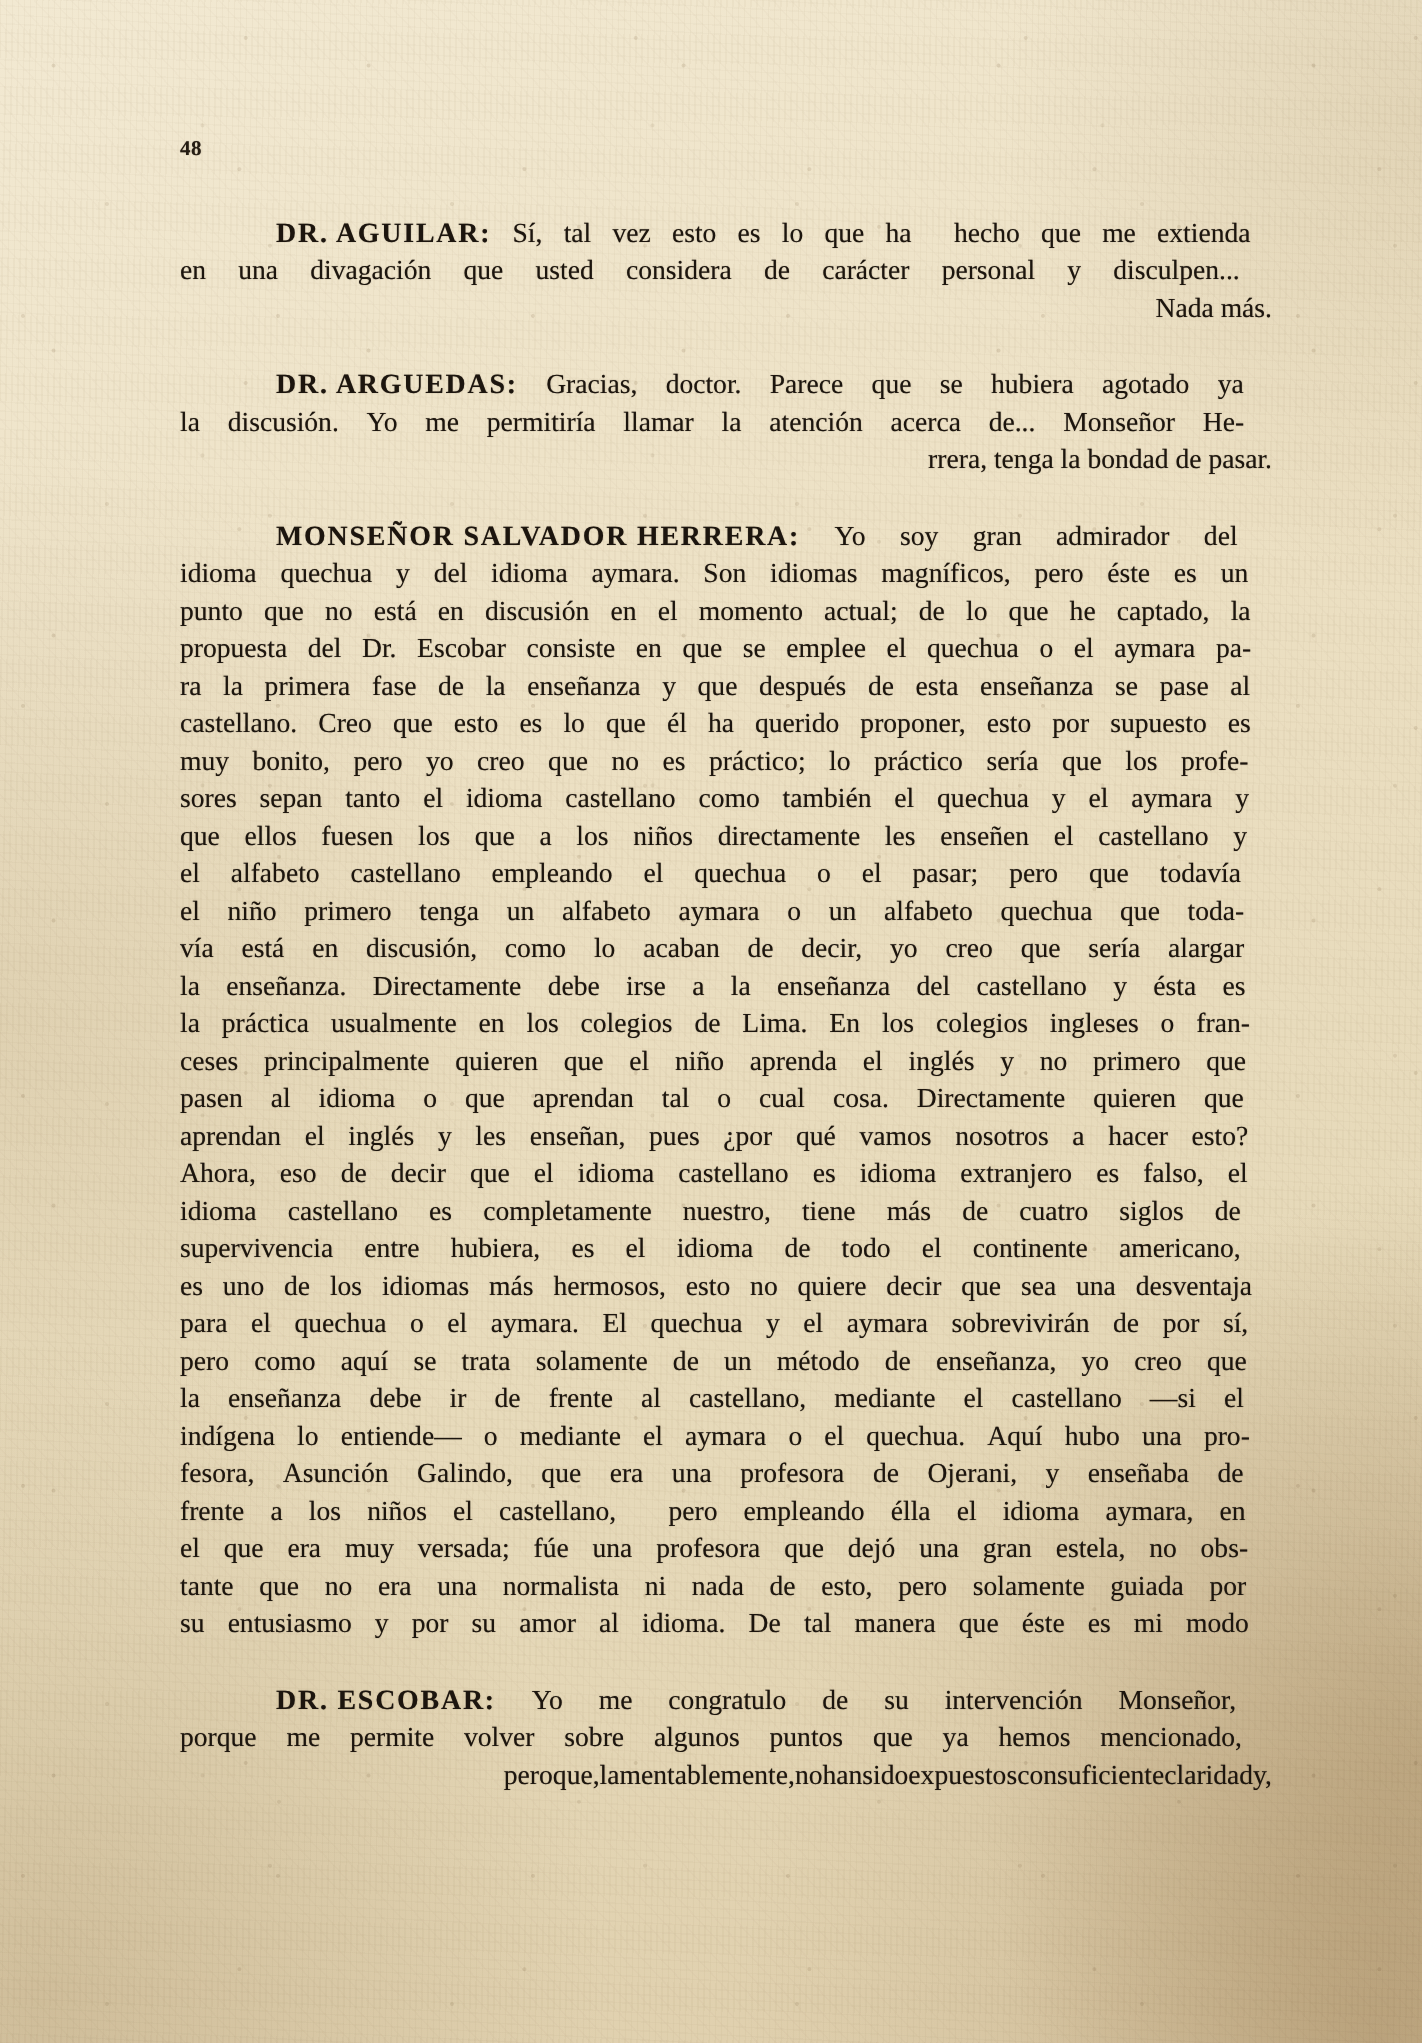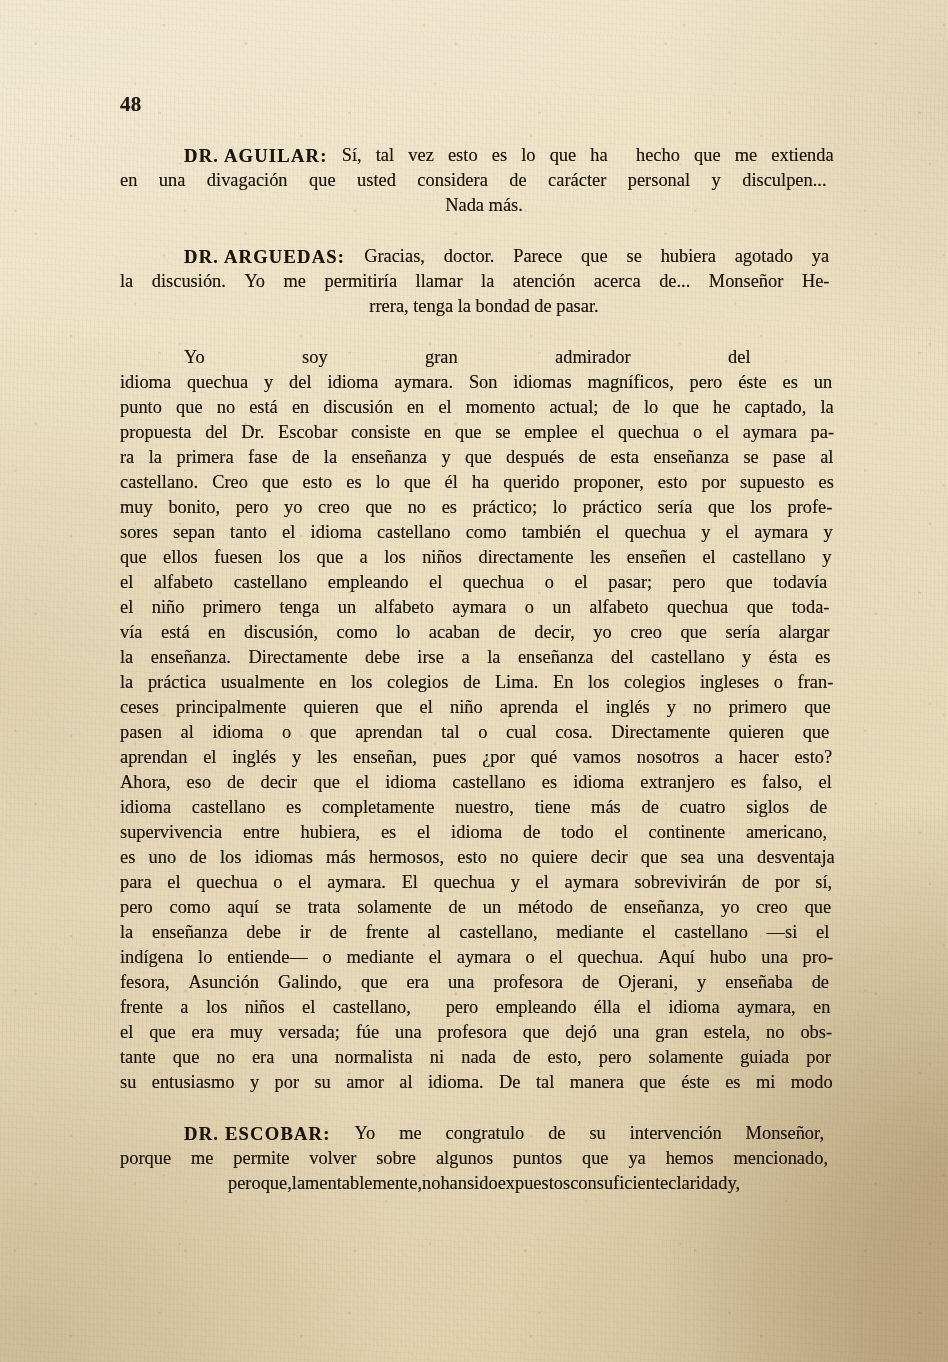--- a/index.html
+++ b/index.html
@@ -59,21 +59,21 @@
       radial-gradient(circle at 45% 38%, rgba(120,96,62,0.35) 0 1px, transparent 1.6px),
       radial-gradient(circle at 93% 72%, rgba(120,96,62,0.4) 0 1px, transparent 1.6px);
     background-size: 210px 190px, 260px 230px, 190px 240px, 230px 200px, 170px 260px, 250px 180px, 300px 220px, 200px 210px;
   }
 
   
   .folio {
     position: absolute;
     left: 120px;
     top: 92px;
-    font-size: 21px;
+    font-size: 14px;
     font-weight: 700;
     letter-spacing: 0.3px;
     color: #241c12;
   }
 
   .textblock {
     position: absolute;
     left: 120px;
     top: 143px;
     width: 728px;
@@ -94,21 +94,21 @@
     color: #1c150e;
   }
   
   .line.just {
     justify-content: space-between;
   }
   .line.just::after {
     content: "";
   }
   .line.last {
-    justify-content: center;
+    justify-content: flex-end;
   }
   .line.indent {
     padding-left: 64px;
   }
   .line .w {
     display: inline-block;
   }
 
   .speaker {
     font-weight: 700;
@@ -136,21 +136,21 @@
         <div class="line just indent"><span class="w speaker">DR. AGUILAR:</span><span class="w">Sí,</span><span class="w">tal</span><span class="w">vez</span><span class="w">esto</span><span class="w">es</span><span class="w">lo</span><span class="w">que</span><span class="w">ha</span><span class="w"></span><span class="w">hecho</span><span class="w">que</span><span class="w">me</span><span class="w">extienda</span></div>
         <div class="line just"><span class="w">en</span><span class="w">una</span><span class="w">divagación</span><span class="w">que</span><span class="w">usted</span><span class="w">considera</span><span class="w">de</span><span class="w">carácter</span><span class="w">personal</span><span class="w">y</span><span class="w">disculpen...</span></div>
         <div class="line last"><span class="w">Nada más.</span></div>
       </div>
       <div class="para">
         <div class="line just indent"><span class="w speaker">DR. ARGUEDAS:</span><span class="w">Gracias,</span><span class="w">doctor.</span><span class="w">Parece</span><span class="w">que</span><span class="w">se</span><span class="w">hubiera</span><span class="w">agotado</span><span class="w">ya</span></div>
         <div class="line just"><span class="w">la</span><span class="w">discusión.</span><span class="w">Yo</span><span class="w">me</span><span class="w">permitiría</span><span class="w">llamar</span><span class="w">la</span><span class="w">atención</span><span class="w">acerca</span><span class="w">de...</span><span class="w">Monseñor</span><span class="w">He-</span></div>
         <div class="line last"><span class="w">rrera, tenga la bondad de pasar.</span></div>
       </div>
       <div class="para">
-        <div class="line just indent"><span class="w">Yo</span><span class="w">soy</span><span class="w">gran</span><span class="w">admirador</span><span class="w">del</span></div>
+        <div class="line just indent"><span class="w speaker">MONSEÑOR SALVADOR HERRERA:</span><span class="w">Yo</span><span class="w">soy</span><span class="w">gran</span><span class="w">admirador</span><span class="w">del</span></div>
         <div class="line just"><span class="w">idioma</span><span class="w">quechua</span><span class="w">y</span><span class="w">del</span><span class="w">idioma</span><span class="w">aymara.</span><span class="w">Son</span><span class="w">idiomas</span><span class="w">magníficos,</span><span class="w">pero</span><span class="w">éste</span><span class="w">es</span><span class="w">un</span></div>
         <div class="line just"><span class="w">punto</span><span class="w">que</span><span class="w">no</span><span class="w">está</span><span class="w">en</span><span class="w">discusión</span><span class="w">en</span><span class="w">el</span><span class="w">momento</span><span class="w">actual;</span><span class="w">de</span><span class="w">lo</span><span class="w">que</span><span class="w">he</span><span class="w">captado,</span><span class="w">la</span></div>
         <div class="line just"><span class="w">propuesta</span><span class="w">del</span><span class="w">Dr.</span><span class="w">Escobar</span><span class="w">consiste</span><span class="w">en</span><span class="w">que</span><span class="w">se</span><span class="w">emplee</span><span class="w">el</span><span class="w">quechua</span><span class="w">o</span><span class="w">el</span><span class="w">aymara</span><span class="w">pa-</span></div>
         <div class="line just"><span class="w">ra</span><span class="w">la</span><span class="w">primera</span><span class="w">fase</span><span class="w">de</span><span class="w">la</span><span class="w">enseñanza</span><span class="w">y</span><span class="w">que</span><span class="w">después</span><span class="w">de</span><span class="w">esta</span><span class="w">enseñanza</span><span class="w">se</span><span class="w">pase</span><span class="w">al</span></div>
         <div class="line just"><span class="w">castellano.</span><span class="w">Creo</span><span class="w">que</span><span class="w">esto</span><span class="w">es</span><span class="w">lo</span><span class="w">que</span><span class="w">él</span><span class="w">ha</span><span class="w">querido</span><span class="w">proponer,</span><span class="w">esto</span><span class="w">por</span><span class="w">supuesto</span><span class="w">es</span></div>
         <div class="line just"><span class="w">muy</span><span class="w">bonito,</span><span class="w">pero</span><span class="w">yo</span><span class="w">creo</span><span class="w">que</span><span class="w">no</span><span class="w">es</span><span class="w">práctico;</span><span class="w">lo</span><span class="w">práctico</span><span class="w">sería</span><span class="w">que</span><span class="w">los</span><span class="w">profe-</span></div>
         <div class="line just"><span class="w">sores</span><span class="w">sepan</span><span class="w">tanto</span><span class="w">el</span><span class="w">idioma</span><span class="w">castellano</span><span class="w">como</span><span class="w">también</span><span class="w">el</span><span class="w">quechua</span><span class="w">y</span><span class="w">el</span><span class="w">aymara</span><span class="w">y</span></div>
         <div class="line just"><span class="w">que</span><span class="w">ellos</span><span class="w">fuesen</span><span class="w">los</span><span class="w">que</span><span class="w">a</span><span class="w">los</span><span class="w">niños</span><span class="w">directamente</span><span class="w">les</span><span class="w">enseñen</span><span class="w">el</span><span class="w">castellano</span><span class="w">y</span></div>
         <div class="line just"><span class="w">el</span><span class="w">alfabeto</span><span class="w">castellano</span><span class="w">empleando</span><span class="w">el</span><span class="w">quechua</span><span class="w">o</span><span class="w">el</span><span class="w">pasar;</span><span class="w">pero</span><span class="w">que</span><span class="w">todavía</span></div>
         <div class="line just"><span class="w">el</span><span class="w">niño</span><span class="w">primero</span><span class="w">tenga</span><span class="w">un</span><span class="w">alfabeto</span><span class="w">aymara</span><span class="w">o</span><span class="w">un</span><span class="w">alfabeto</span><span class="w">quechua</span><span class="w">que</span><span class="w">toda-</span></div>

